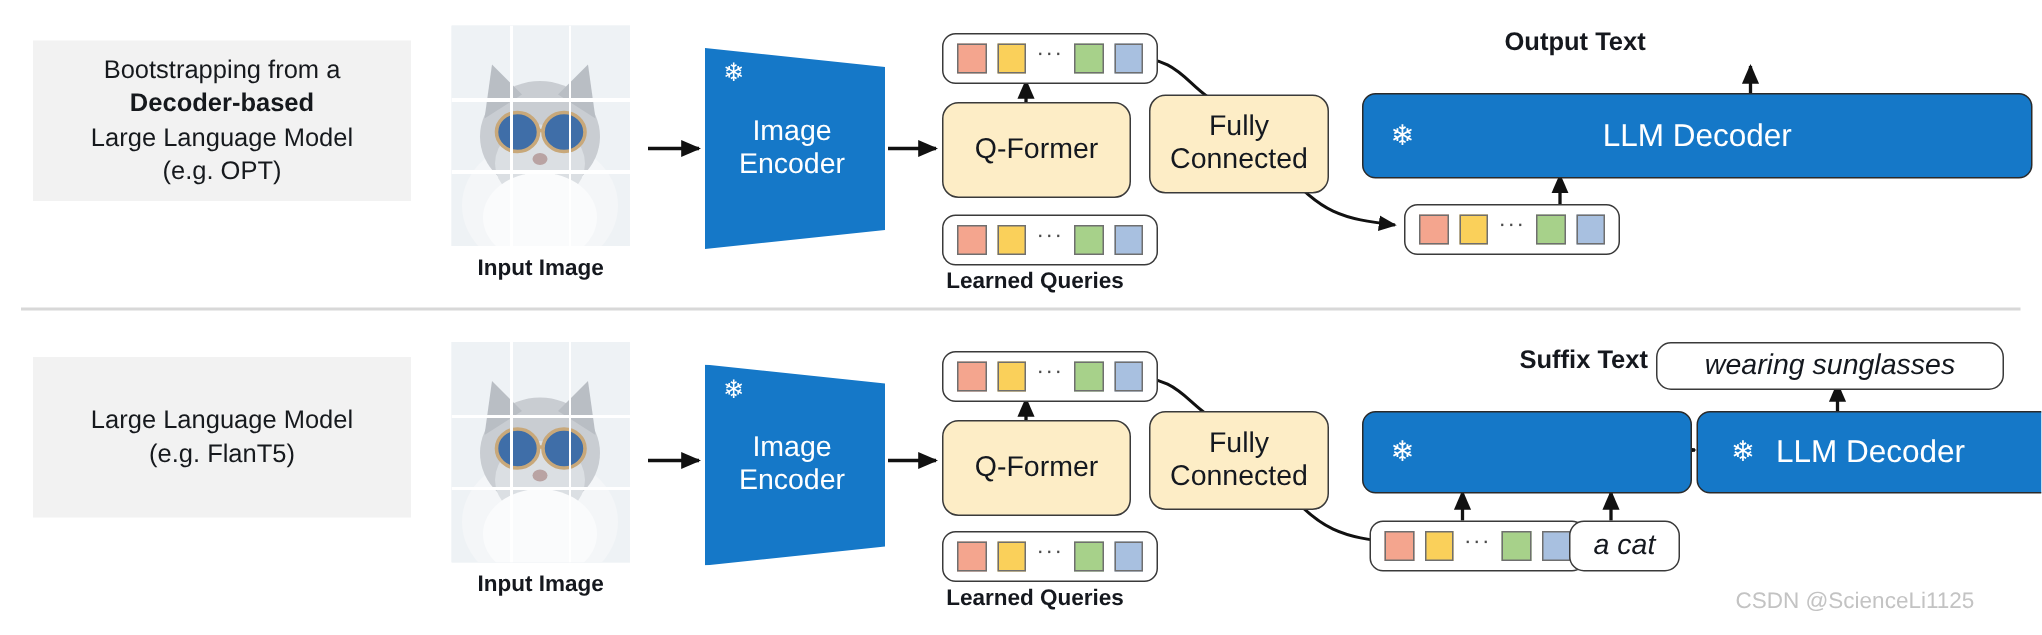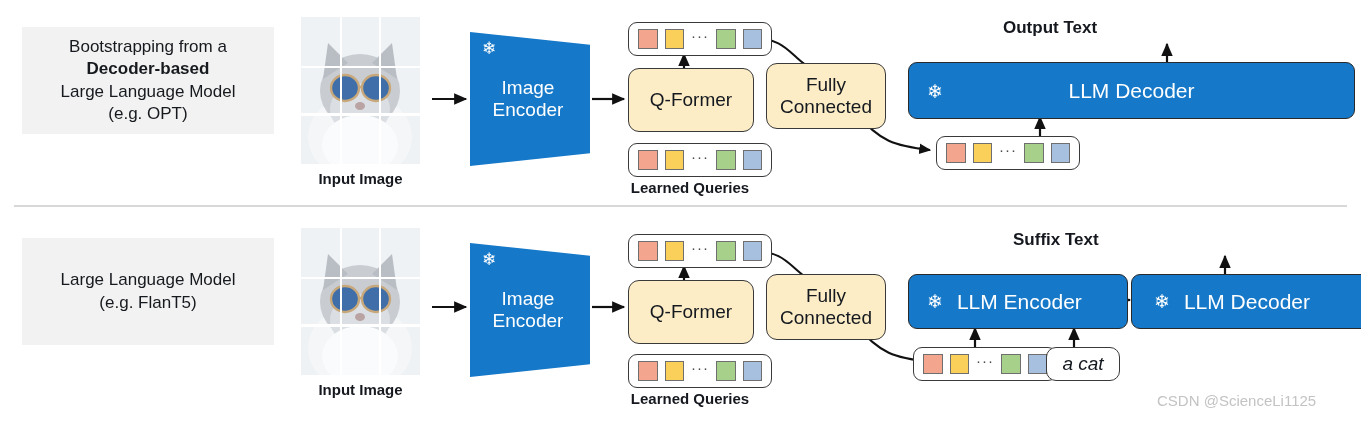--- a/index.html
+++ b/index.html
@@ -381,21 +381,20 @@
 
   <div class="cream-box" style="left:766px; top:274px; width:118px; height:64px;">
     <span>
       <span>Fully</span><br>
       <span>Connected</span>
     </span>
   </div>
 
   <div class="blue-box with-inline" style="left:908px; top:274px; width:200px; height:53px;">
     <span class="snow bb-snow">❄</span>
-    <span>LLM Encoder</span>
   </div>
 
   <div class="blue-box with-inline" style="left:1131px; top:274px; width:222px; height:53px; padding-left:22px;">
     <span class="snow bb-snow">❄</span>
     <span>LLM Decoder</span>
   </div>
 
   <div class="token-strip" style="left:913px; top:347px; width:124px; height:32px;">
     <span class="tok" style="background:#f4a58e"></span>
     <span class="tok" style="background:#fad05a"></span>
@@ -405,16 +404,19 @@
   </div>
 
   <div class="text-pill" style="left:1046px; top:347px; width:72px; height:32px;">
     <span>a cat</span>
   </div>
 
   <div class="bold-label" style="left:1035px; top:384px;margin-top:38px;">Prefix Text</div>
 
   <div class="bold-label" style="left:1013px; top:230px;">Suffix Text</div>
 
+  <div class="text-pill" style="left:1104px; top:228px; width:230px; height:30px;">
+    <span>wearing sunglasses</span>
+  </div>
 
   <div class="watermark" style="left:1157px; top:392px;">CSDN @ScienceLi1125</div>
 
 </div>
 
 </body></html>

